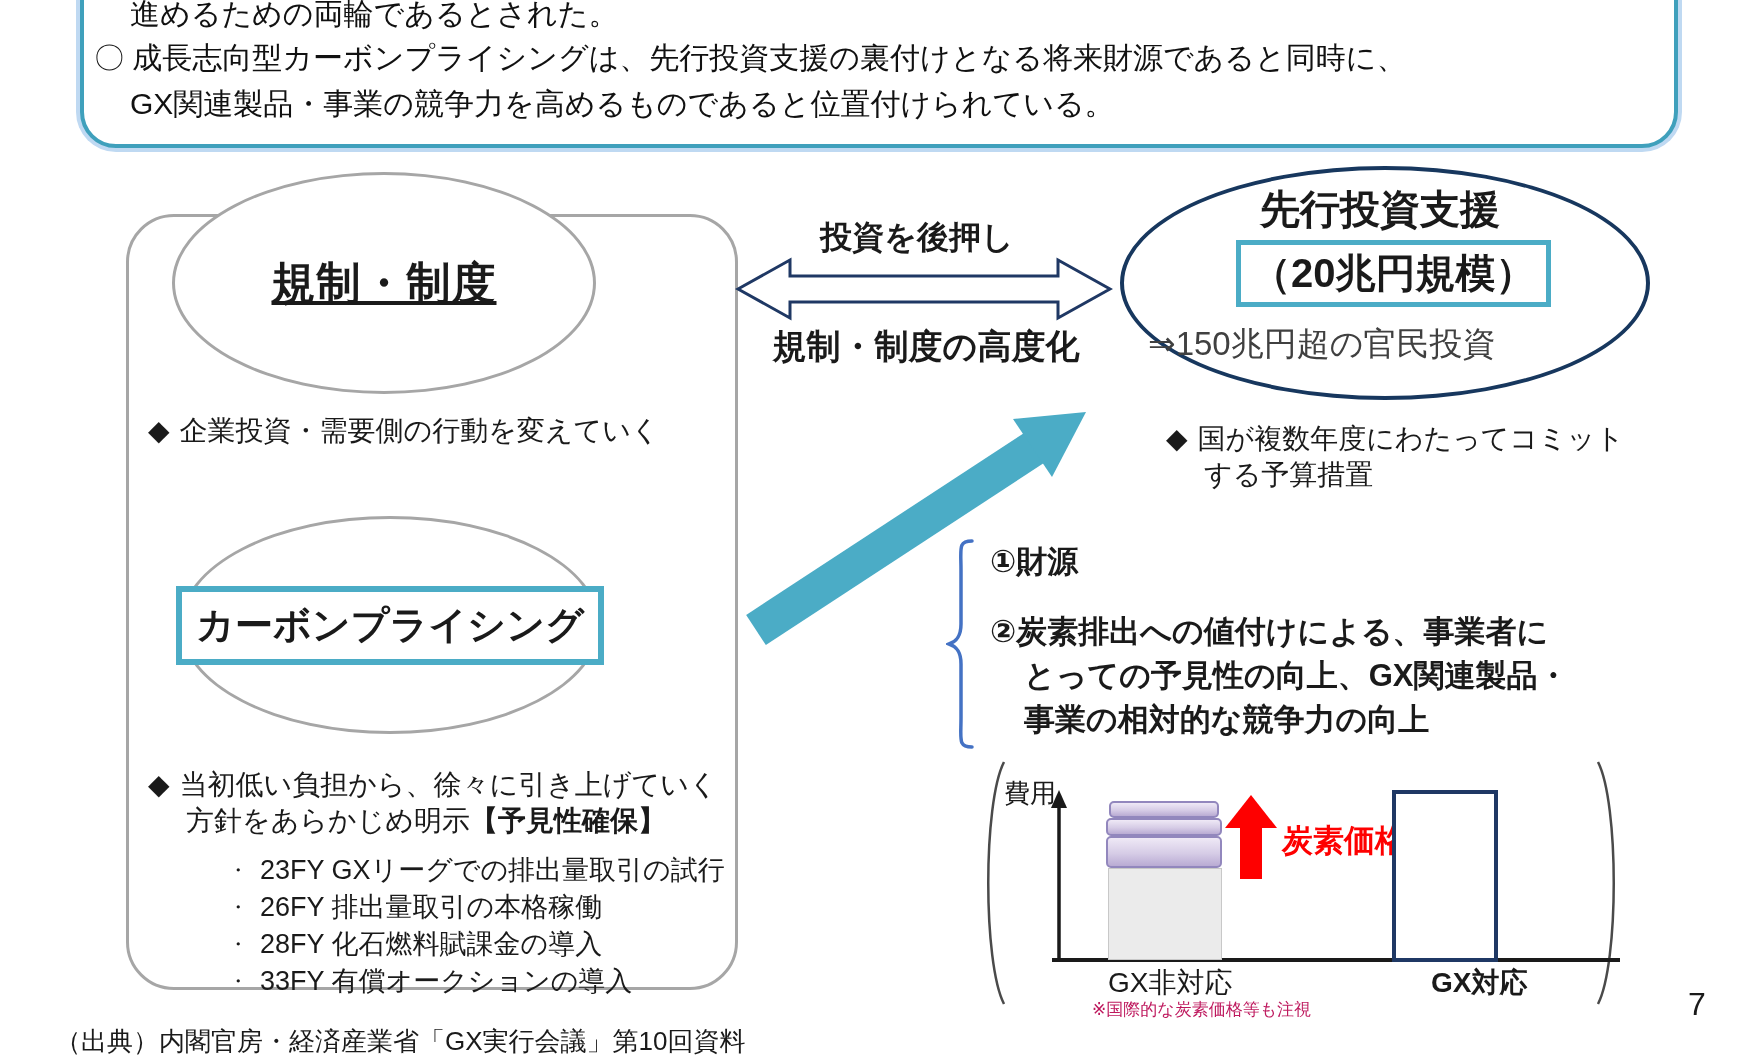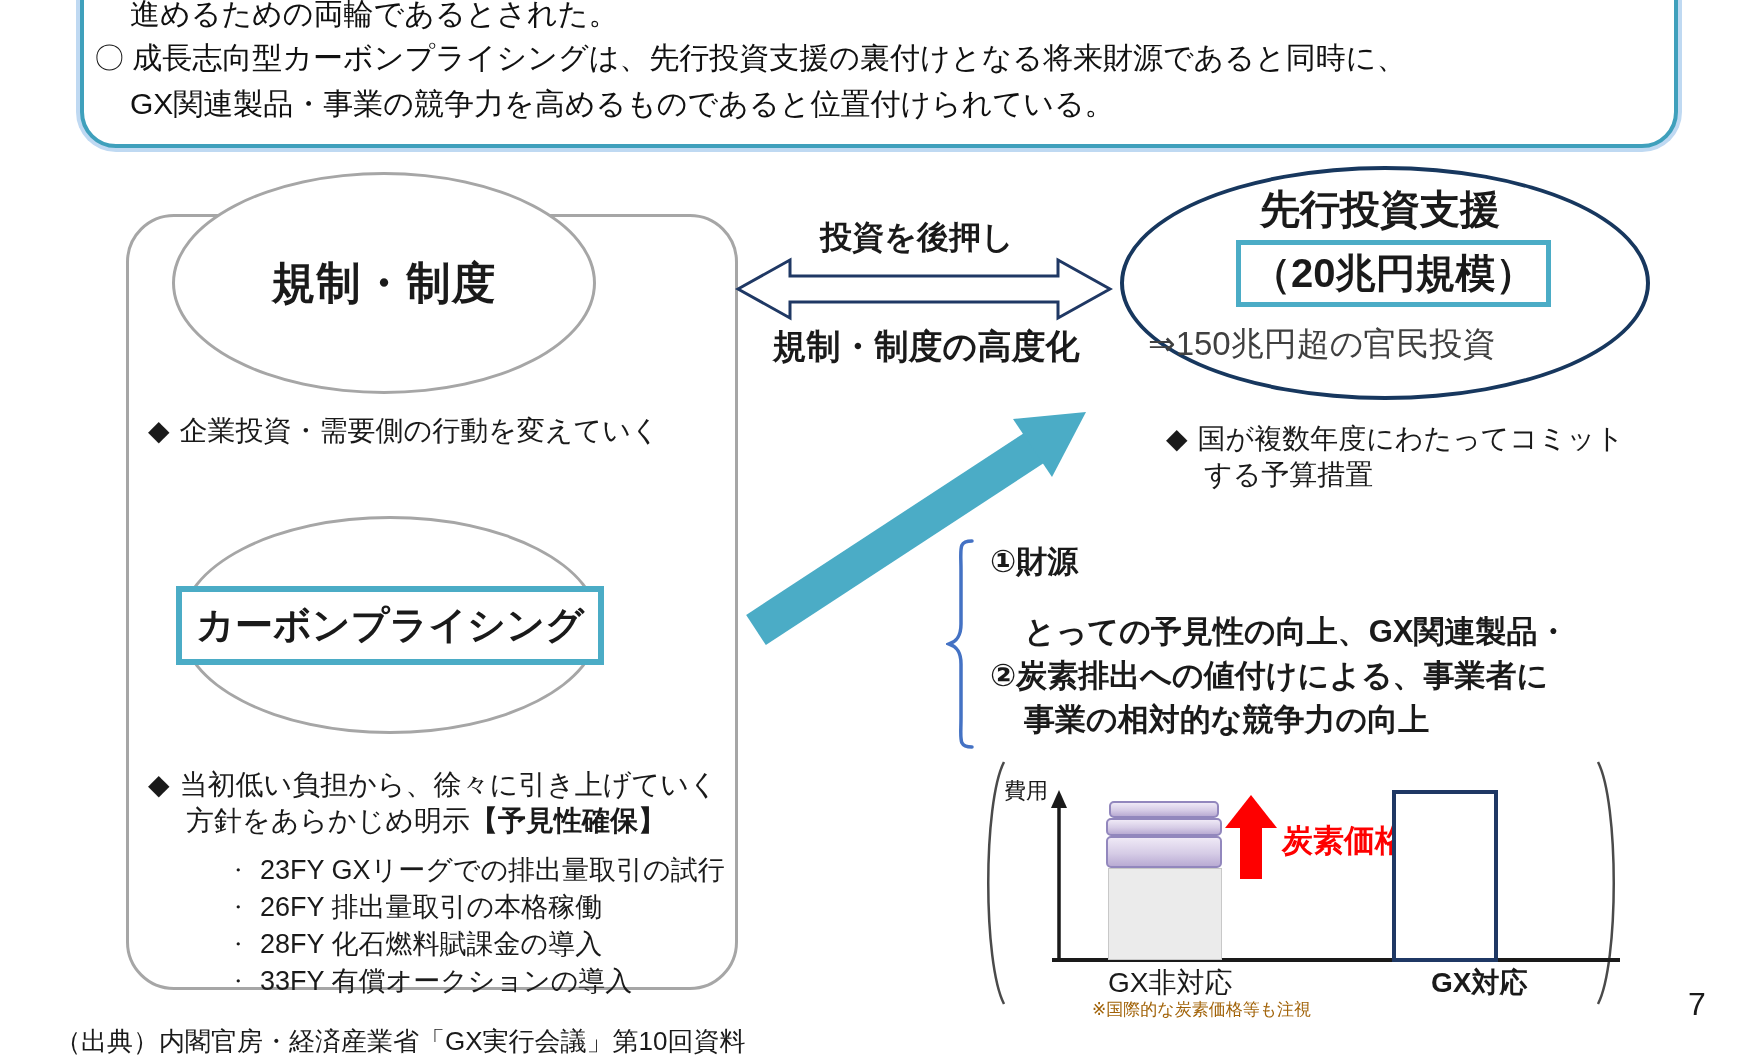--- a/index.html
+++ b/index.html
@@ -22,21 +22,21 @@
   
   .left-panel{
     left:126px;top:214px;width:606px;height:770px;
     border:3px solid #a6a6a6;border-radius:48px;background:#ffffff;
   }
   .ellipse{
     border:3px solid #a6a6a6;border-radius:50%;background:#ffffff;
     display:flex;align-items:center;justify-content:center;
   }
   .ellipse-top{left:172px;top:172px;width:418px;height:216px;}
-  .ellipse-top .lbl{font-size:44px;font-weight:bold;letter-spacing:1px;}
+  .ellipse-top .lbl{font-size:44px;font-weight:bold;letter-spacing:1px;text-decoration:underline;}
   .ellipse-bottom{left:180px;top:516px;width:414px;height:212px;}
   .teal-box{
     border:6px solid #4bacc6;background:#ffffff;
     padding:8px 14px;font-size:38px;font-weight:bold;white-space:nowrap;
   }
   .bullet{font-size:28px;white-space:nowrap;}
   .bullet .mk{margin-right:10px;}
   .timeline-item{font-size:27px;line-height:37px;white-space:nowrap;}
   .timeline-item .mk{margin-right:12px;font-size:20px;vertical-align:2px;}
 
@@ -51,35 +51,35 @@
   .re-title{font-size:40px;font-weight:bold;text-align:center;white-space:nowrap;}
   .re-badge{
     border:5px solid #4bacc6;background:#fff;
     font-size:40px;font-weight:bold;padding:1px 10px;white-space:nowrap;
   }
   .re-sub{font-size:33px;color:#404040;white-space:nowrap;}
 
   .point-line{font-size:31px;font-weight:bold;line-height:44px;white-space:nowrap;}
 
   
-  .ylab{font-size:22px;}
+  .ylab{font-size:26px;}
   .xaxis{background:#1a1a1a;height:4px;}
   .bar-gray{
     background:#ebebeb;border:1px solid #c8c8c8;
   }
   .pblock{
     background:linear-gradient(180deg,#efe9f6 0%,#d6cce6 55%,#b9abd3 100%);
     border:2px solid #9287bd;border-radius:5px;
   }
   .bar-navy{background:#ffffff;border:4px solid #1f3864;}
   .carbon-label{color:#fe0000;font-weight:bold;font-size:31px;white-space:nowrap;}
   .carbon-label .km{font-size:17px;}
   .xlab{font-size:28px;white-space:nowrap;}
   .xlab.b{font-weight:bold;margin-left:33px;}
-  .footnote{font-size:17px;color:#a16207;white-space:nowrap;}
+  .footnote{font-size:17px;color:#be185d;white-space:nowrap;}
 
   .source{font-size:26px;white-space:nowrap;}
   .pageno{font-size:32px;}
 </style>
 </head>
 <body>
 
 <div class="abs summary-box"></div>
 <div class="abs sum-line" style="left:130px;top:-6px;">進めるための両輪であるとされた。</div>
 <div class="abs sum-line" style="left:94px;top:38px;">〇 成長志向型カーボンプライシングは、先行投資支援の裏付けとなる将来財源であると同時に、</div>
@@ -135,22 +135,22 @@
   <line x1="38" y1="242" x2="316" y2="60" stroke="#4bacc6" stroke-width="36"></line>
   <polygon points="368,24 334,89 295,31" fill="#4bacc6"></polygon>
 </svg>
 
 <svg class="abs" style="left:946px;top:538px;" width="30" height="212" viewBox="0 0 30 212">
   <path d="M 26,3 C 12,3 15,10 15,32 L 15,86 C 15,100 9,104 3,106 C 9,108 15,112 15,126 L 15,180 C 15,202 12,209 26,209" fill="none" stroke="#4472c4" stroke-width="3.5" stroke-linecap="round"></path>
 </svg>
 
 <div class="abs point-line" style="left:990px;top:540px;">①財源</div>
 <div class="abs" style="left:990px;top:610px;">
+  <div class="point-line">②炭素排出への値付けによる、事業者に</div>
   <div class="point-line" style="margin-left:34px;">とっての予見性の向上、GX関連製品・</div>
-  <div class="point-line">②炭素排出への値付けによる、事業者に</div>
   <div class="point-line" style="margin-left:34px;">事業の相対的な競争力の向上</div>
 </div>
 
 <svg class="abs" style="left:978px;top:758px;" width="30" height="250" viewBox="0 0 30 250">
   <path d="M 26,4 C 5,45 5,205 26,246" fill="none" stroke="#4a4a4a" stroke-width="2.5"></path>
 </svg>
 <svg class="abs" style="left:1594px;top:758px;" width="30" height="250" viewBox="0 0 30 250">
   <path d="M 4,4 C 25,45 25,205 4,246" fill="none" stroke="#4a4a4a" stroke-width="2.5"></path>
 </svg>
 

